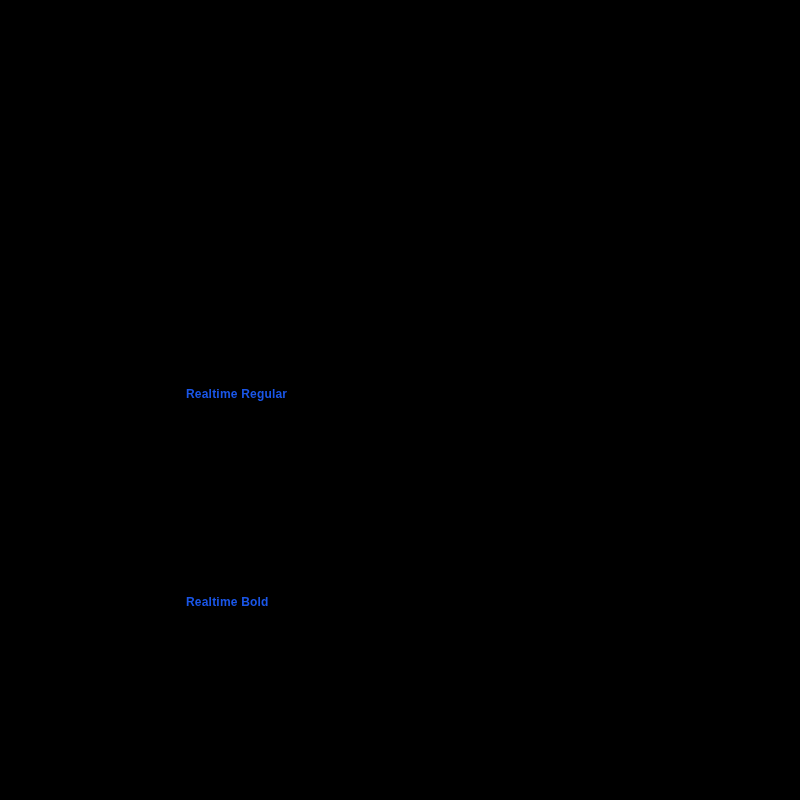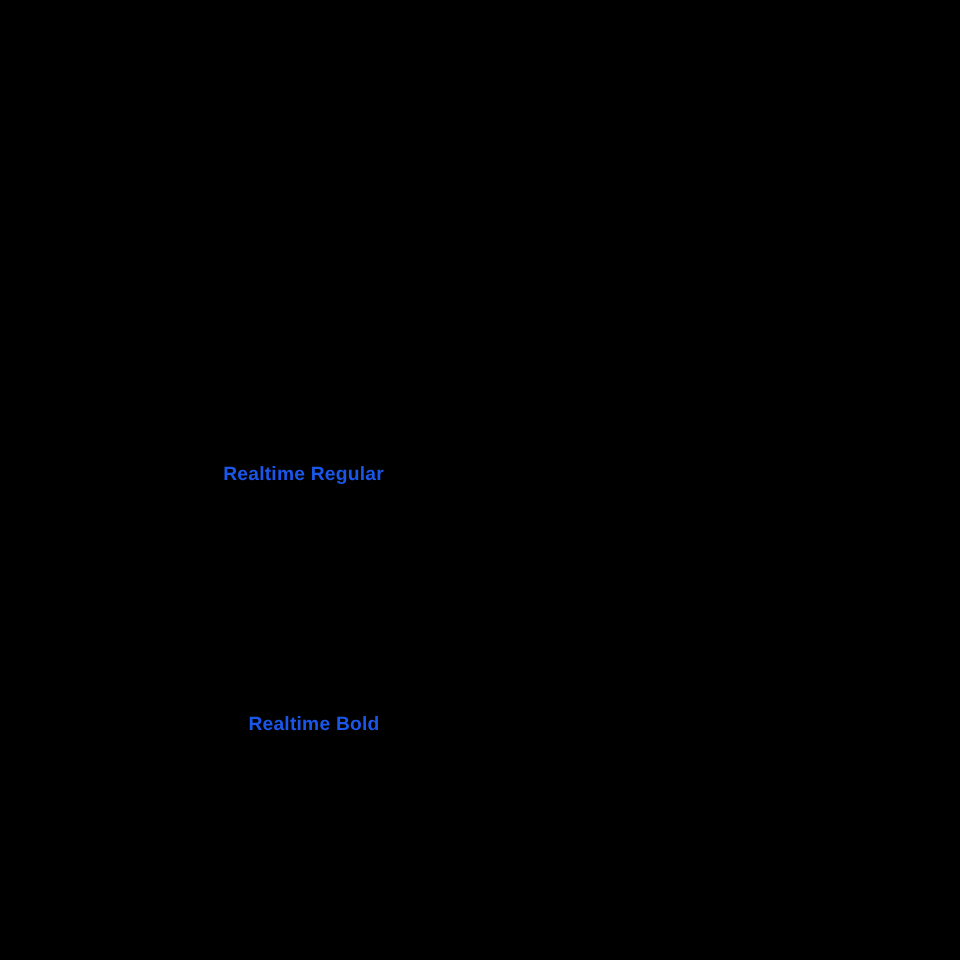--- a/index.html
+++ b/index.html
@@ -18,36 +18,35 @@
   .canvas {
     position: absolute;
     inset: 0;
     background: #000000;
   }
 
   .font-label {
     position: absolute;
     color: #1a56e8;
     font-family: "Liberation Sans", sans-serif;
-    font-size: 16px;
+    font-size: 12px;
     letter-spacing: 0.2px;
     white-space: nowrap;
   }
 
   .label-regular {
     left: 186px;
     top: 387px;
     font-weight: bold;
   }
 
   .label-bold {
     left: 186px;
     top: 595px;
     font-weight: bold;
-    margin-left: 21px;
   }
 </style>
 </head>
 <body>
 
 <div class="canvas">
 
   <div class="font-label label-regular">Realtime Regular</div>
 
   <div class="font-label label-bold">Realtime Bold</div>

